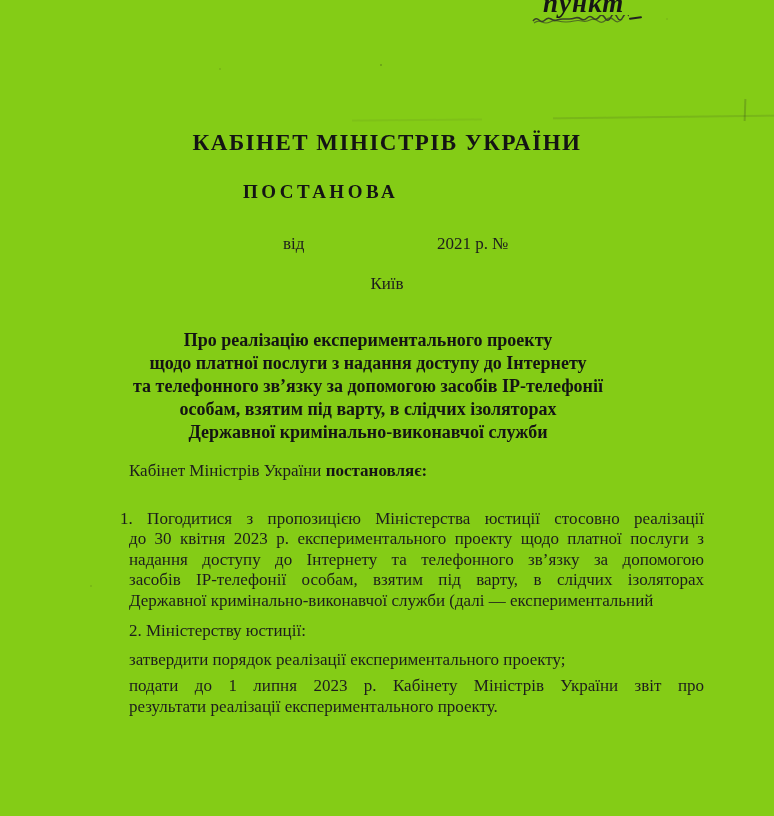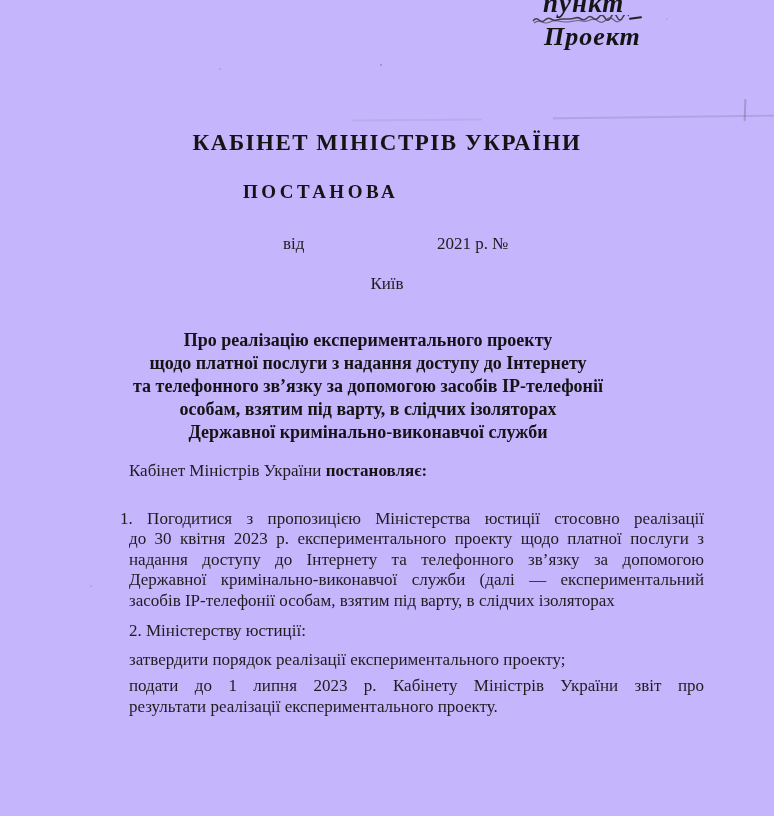--- a/index.html
+++ b/index.html
@@ -1,19 +1,19 @@
 <!DOCTYPE html>
 <html><head>
 <meta charset="utf-8">
 <style>
   html,body{margin:0;padding:0;background:#e8e8e8;}
   .page{
     position:relative;
     width:774px;height:816px;
-    background:#c4b5fd;
+    background:#84cc16;
     overflow:hidden;
     font-family:"Liberation Serif","DejaVu Serif",serif;
     color:#1d1d1d;
   }
   
   .hw-word{
     position:absolute;left:543px;top:-12px;
     font-size:27px;font-weight:bold;font-style:italic;
     letter-spacing:1px;color:#161616;
   }
@@ -84,21 +84,20 @@
 <body>
 
 <div class="page">
 
   <div class="hw-word">пункт</div>
   <svg class="scribble" width="97" height="10" viewBox="0 0 97 10">
     <path d="M1 6 q3 -4 6 -1 t6 0 t6 -1 t6 1 t6 -1 t6 0 t6 -1 t6 1 t6 -1 t6 0 t6 -1 t6 1 t6 -1 t6 0 t6 0 t6 -1" stroke="#2b2b2b" fill="none" stroke-width="1.6"></path>
     <path d="M2 8 q4 -3 8 -1 t8 0 t8 -1 t8 1 t8 -1 t8 0 t8 -1 t8 1 t8 -1 t8 0 t8 -1" stroke="#2b2b2b" fill="none" stroke-width="1.2" opacity=".7"></path>
   </svg>
   <div class="hw-dash"></div>
-  <div class="hw-draft">Проект</div>
 
   <div class="streak1"></div>
   <div class="streak2"></div>
   <div class="tick1"></div>
   <div class="speck sp1"></div>
   <div class="speck sp2"></div>
   <div class="speck sp3"></div>
   <div class="speck sp4"></div>
 
   <div class="org">КАБІНЕТ МІНІСТРІВ УКРАЇНИ</div>
@@ -116,22 +115,22 @@
       <div class="line">особам, взятим під варту, в слідчих ізоляторах</div>
       <div class="line">Державної кримінально-виконавчої служби</div>
     </div>
 
   <div class="docbody">
     <p class="p"><span>Кабінет Міністрів України</span> <b>постановляє:</b></p>
     <div class="p m1 justify p-1">
         <div class="line">1. Погодитися з пропозицією Міністерства юстиції стосовно реалізації</div>
         <div class="line">до 30 квітня 2023 р. експериментального проекту щодо платної послуги з</div>
         <div class="line">надання доступу до Інтернету та телефонного зв’язку за допомогою</div>
+        <div class="line">засобів IP-телефонії особам, взятим під варту, в слідчих ізоляторах</div>
         <div class="line">Державної кримінально-виконавчої служби (далі — експериментальний</div>
-        <div class="line">засобів IP-телефонії особам, взятим під варту, в слідчих ізоляторах</div>
       </div>
     <p class="p m2">2. Міністерству юстиції:</p>
     <p class="p m3">затвердити порядок реалізації експериментального проекту;</p>
     <div class="p m4 justify">
         <div class="line">подати до 1 липня 2023 р. Кабінету Міністрів України звіт про</div>
         <div class="line">результати реалізації експериментального проекту.</div>
       </div>
   </div>
 
 </div>

